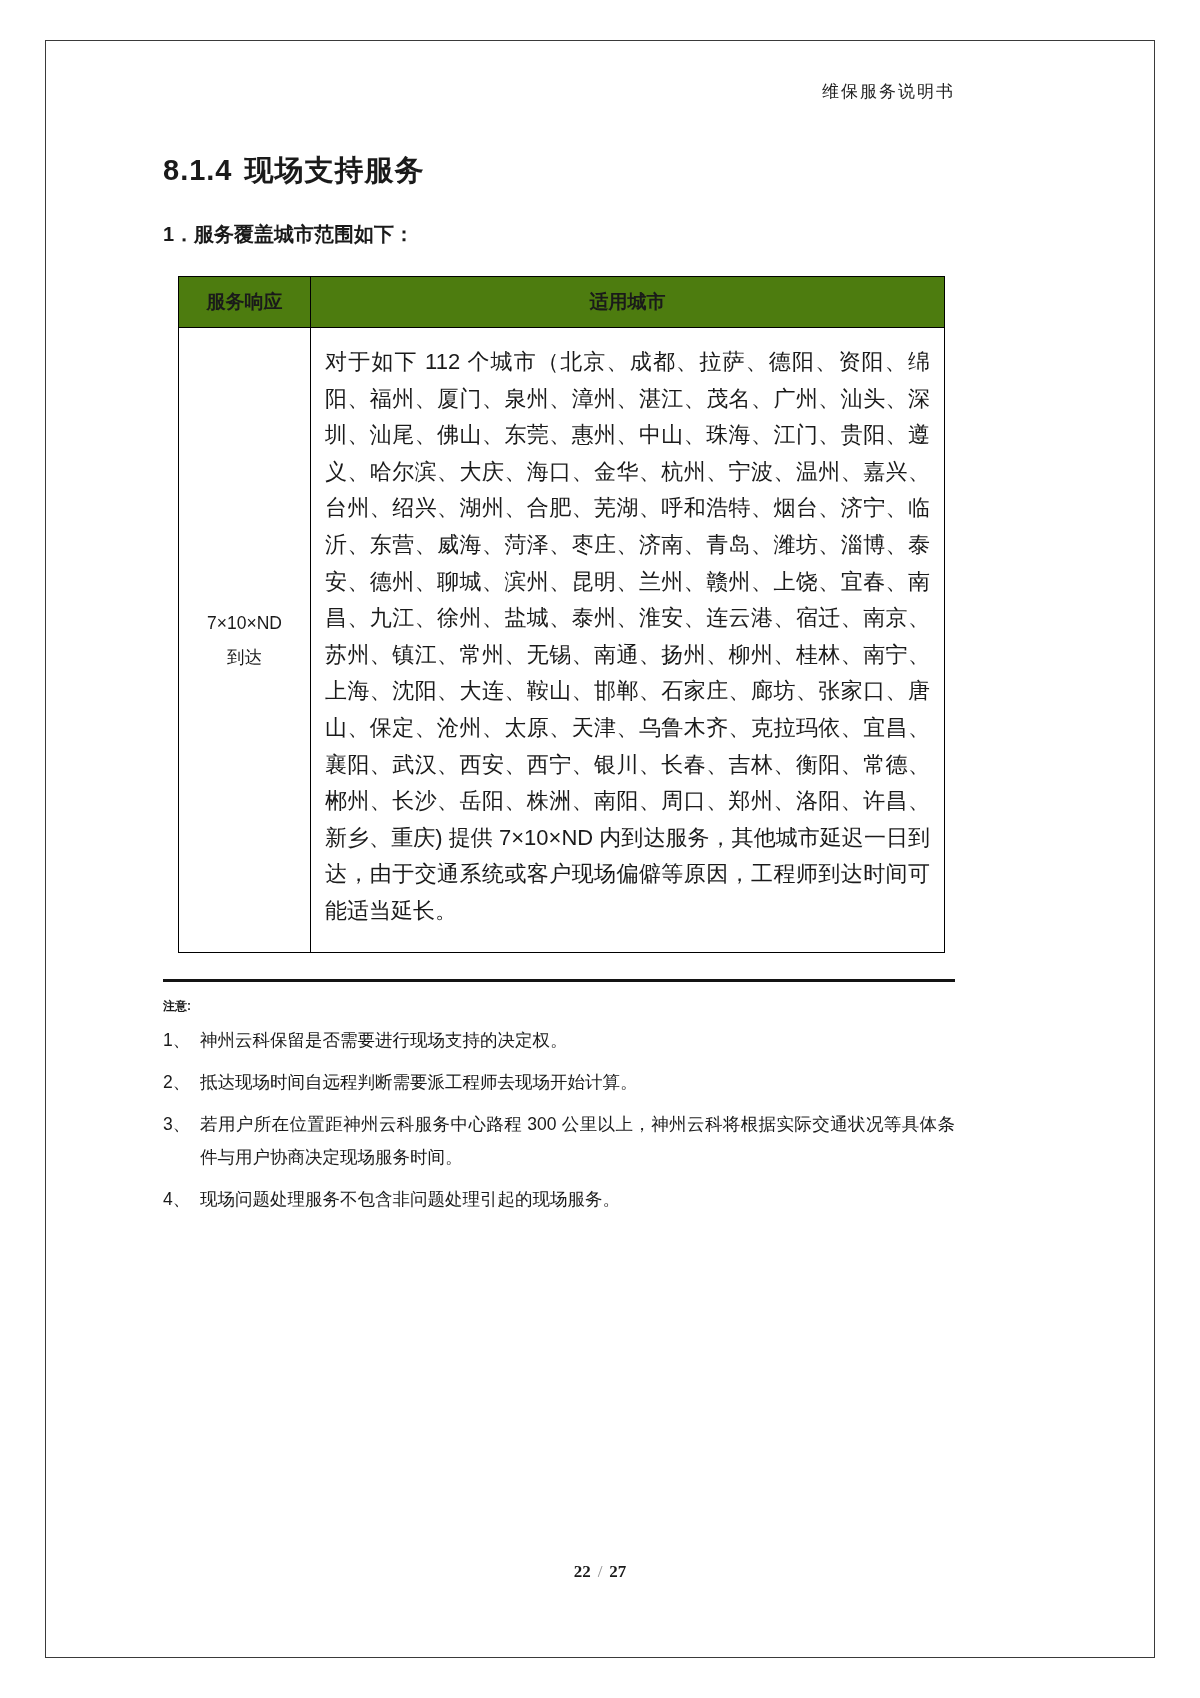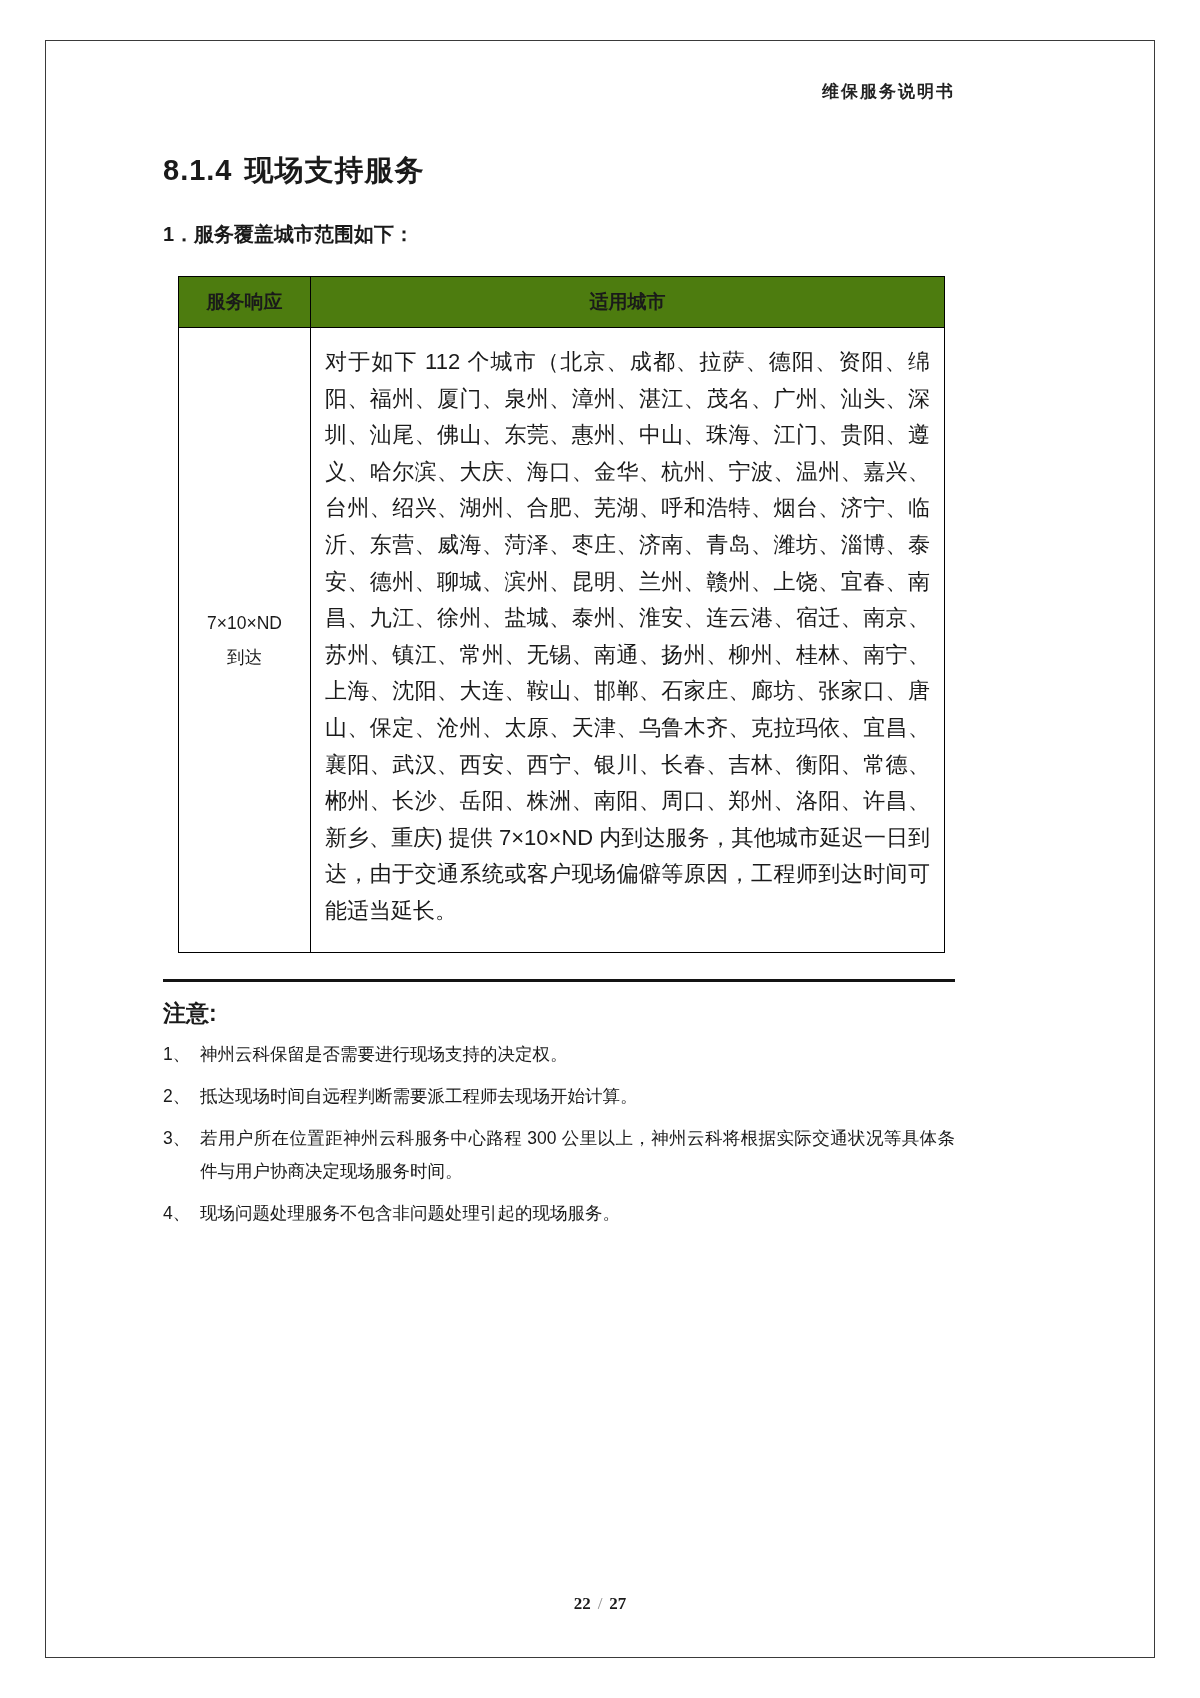--- a/index.html
+++ b/index.html
@@ -27,21 +27,20 @@
   .doc-header {
     position: absolute;
     top: 80px;
     left: 163px;
     width: 792px;
     text-align: right;
     font-family: "Liberation Serif", serif;
     font-size: 17px;
     letter-spacing: 2px;
     color: #222222;
-    font-weight: bold;
   }
   .content {
     position: absolute;
     left: 163px;
     top: 151px;
     width: 792px;
   }
   .section-heading {
     font-size: 29px;
     font-weight: bold;
@@ -93,21 +92,21 @@
     vertical-align: top;
     padding: 16px 14px 22px 14px;
   }
   .divider {
     margin-top: 26px;
     border: none;
     border-top: 3px solid #141414;
     width: 100%;
   }
   .notes-title {
-    font-size: 23px;
+    font-size: 12px;
     font-weight: bold;
     margin-top: 16px;
   }
   .note {
     display: flex;
     font-size: 17.5px;
     line-height: 33px;
     margin-top: 9px;
   }
   .note-num {
@@ -119,21 +118,20 @@
   }
   .doc-footer {
     position: absolute;
     left: 0;
     top: 1562px;
     width: 1200px;
     text-align: center;
     font-family: "Liberation Serif", serif;
     font-size: 17px;
     color: #1a1a1a;
-    margin-top: 32px;
   }
   .doc-footer .page-num { font-weight: bold; }
   .doc-footer .page-sep { color: #8a8a8a; margin: 0 7px; }
 </style>
 </head>
 <body>
 
 <div class="page-frame"></div>
 
 <div class="doc-header">

